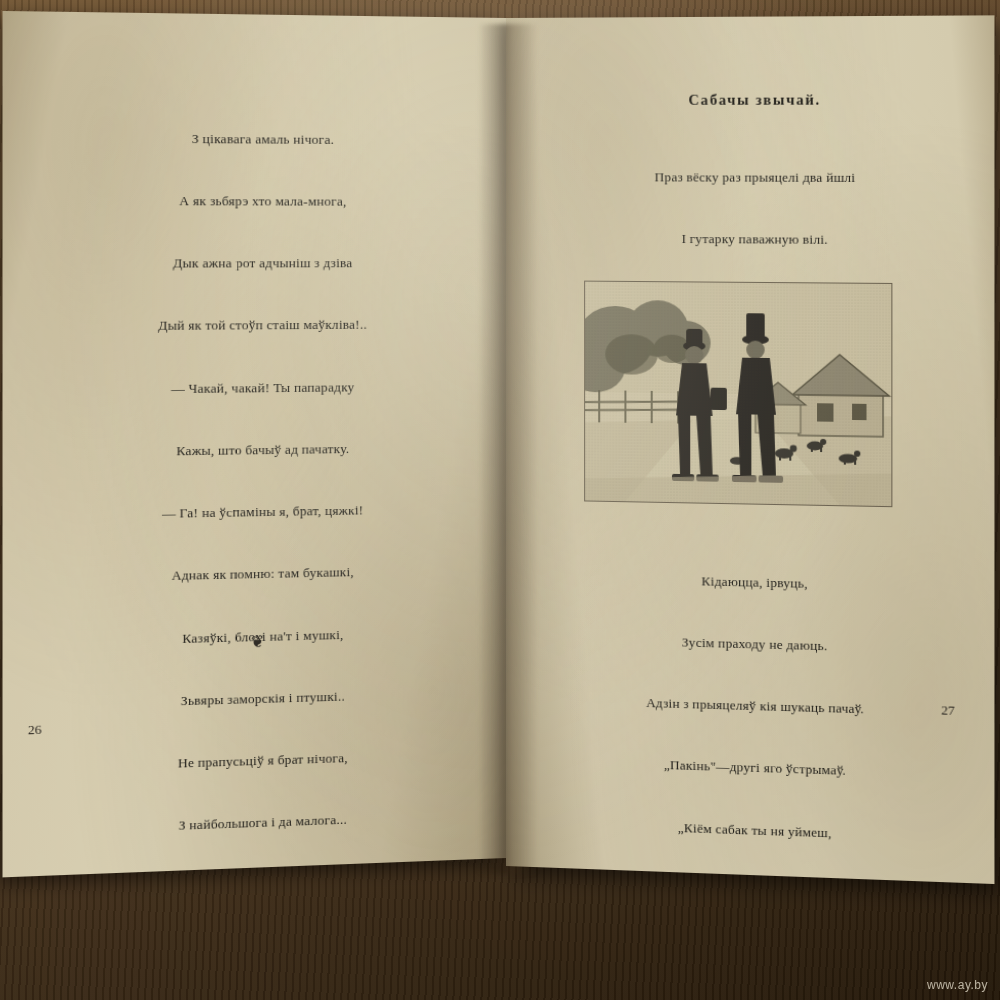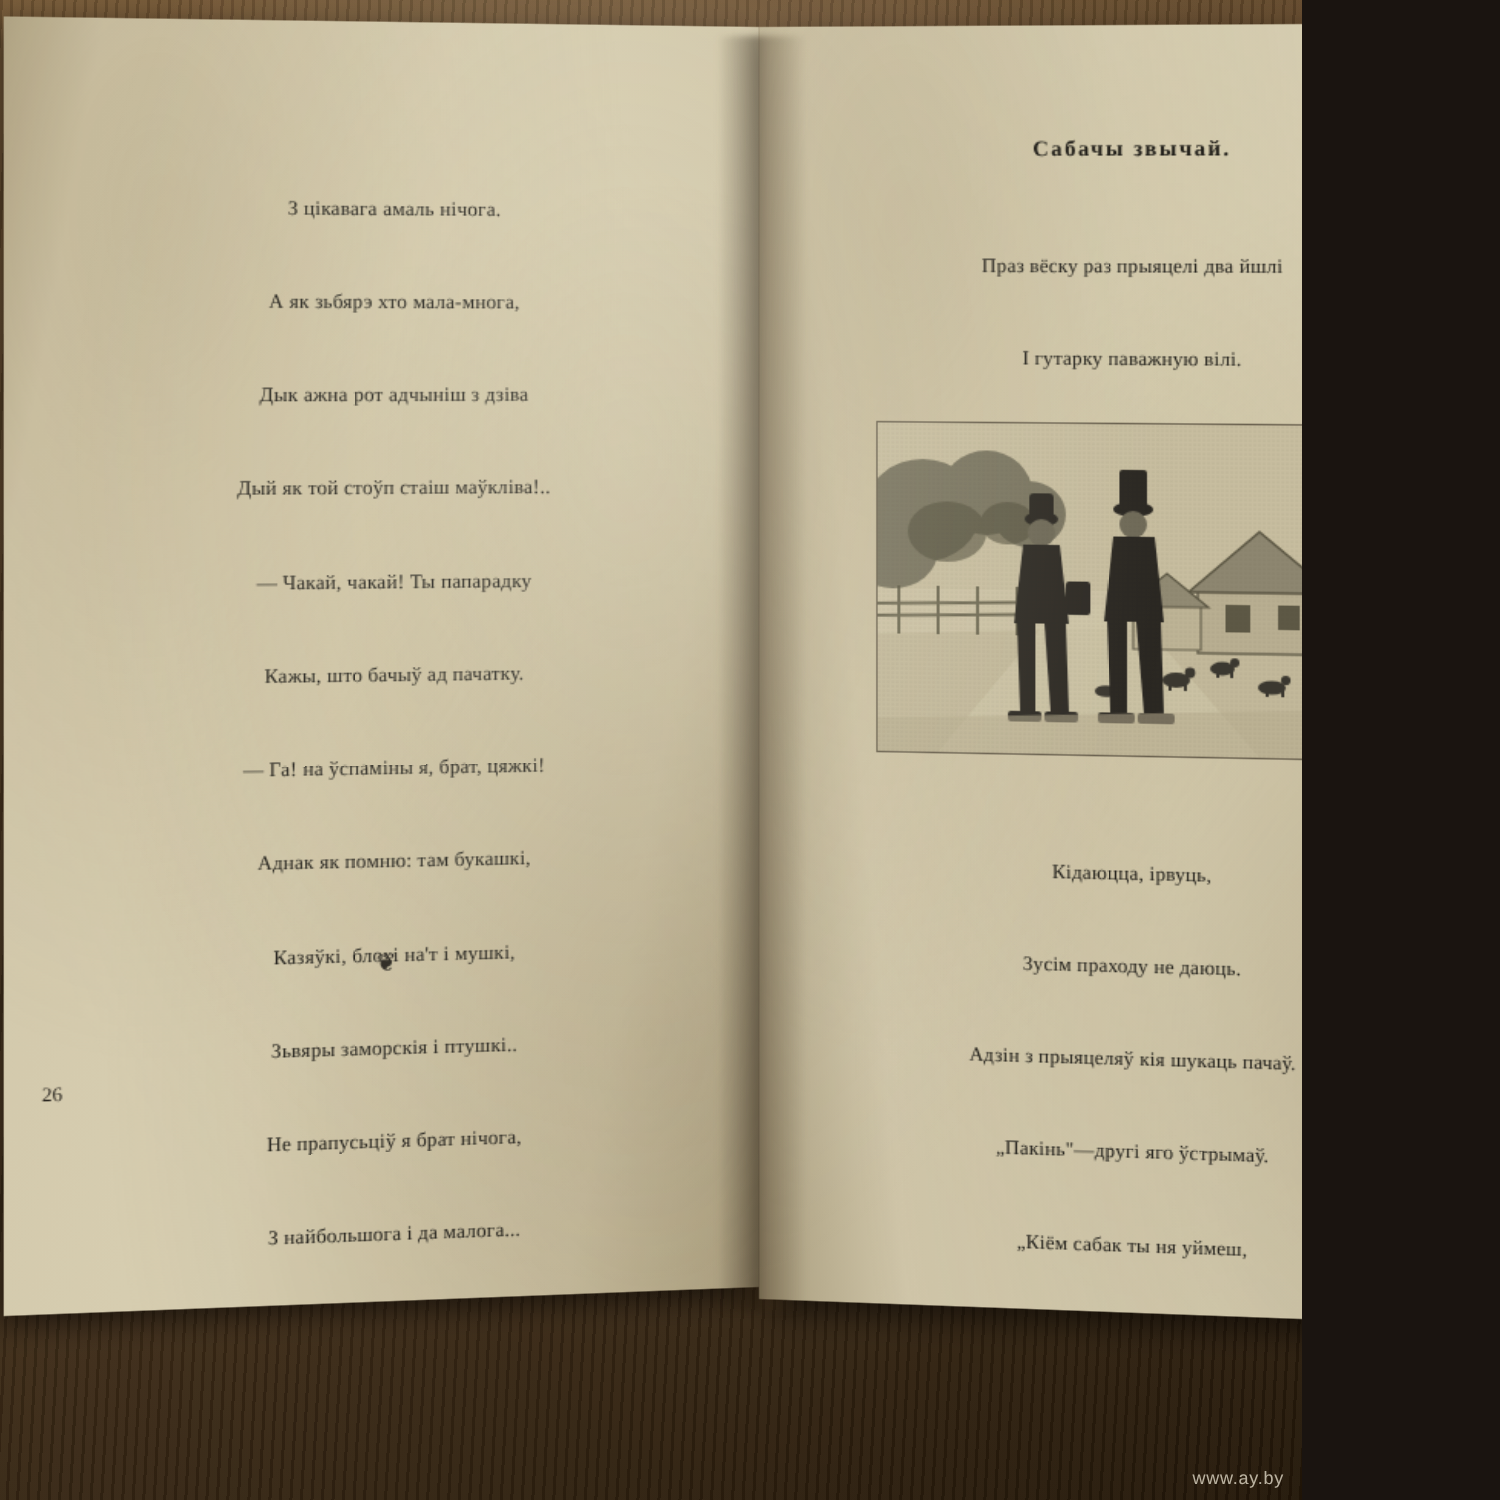--- a/index.html
+++ b/index.html
@@ -2,21 +2,21 @@
 <html><head>
 <meta charset="utf-8">
 <style>
   html, body {
     margin: 0;
     padding: 0;
     background: #1a1410;
   }
   #page {
     position: relative;
-    width: 868px;
+    width: 1000px;
     height: 1000px;
     overflow: hidden;
     background:
       radial-gradient(ellipse at 50% 45%, #6b5435 0%, #4a3620 45%, #2a1d10 80%, #150e07 100%);
     font-family: "Liberation Serif", serif;
   }
 
   
   .wood {
     position: absolute;

